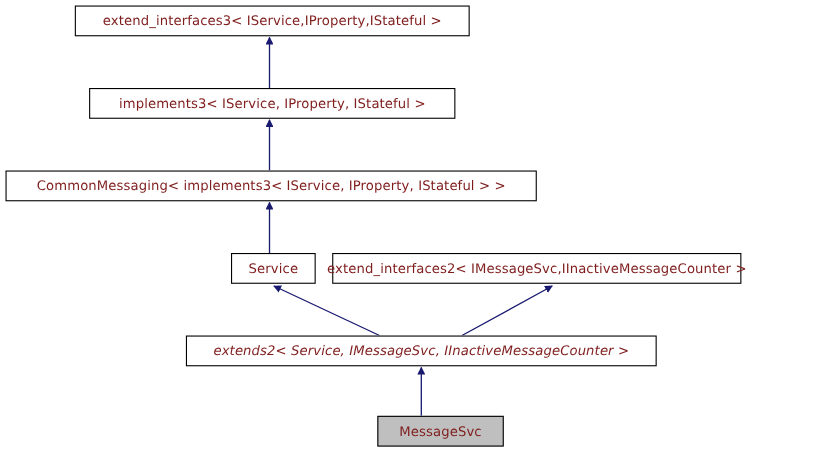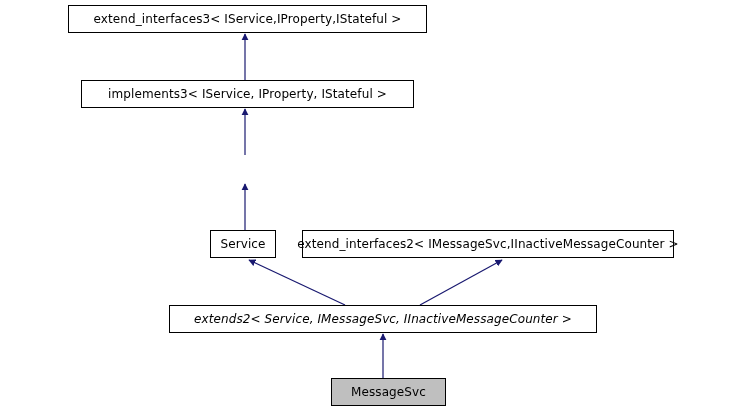--- a/index.html
+++ b/index.html
@@ -23,32 +23,33 @@
     top: 0;
     width: 739px;
     height: 411px;
     pointer-events: none;
   }
   .node {
     position: absolute;
     box-sizing: border-box;
     border: 1px solid #000000;
     background: #ffffff;
-    color: #000000;
+    color: #7f1d1d;
     font-size: 12px;
     line-height: 1;
     display: flex;
     align-items: center;
     justify-content: center;
     white-space: nowrap;
     letter-spacing: 0.1px;
     z-index: 2;
   }
   .node.highlight {
     background: #bfbfbf;
+    margin-left: 12px;
   }
   .node-label {
     display: block;
     padding: 0 6px;
   }
 </style>
 </head>
 <body>
 
 <div id="diagram">
@@ -74,22 +75,25 @@
   </svg>
 
   <div class="node" style="left:68px; top:5px; width:359px; height:28px;">
     <span class="node-label">extend_interfaces3&lt; IService,IProperty,IStateful &gt;</span>
   </div>
 
   <div class="node" style="left:81px; top:80px; width:333px; height:28px;align-items:center;">
     <span class="node-label">implements3&lt; IService, IProperty, IStateful &gt;</span>
   </div>
 
+  <div class="node" style="left:5px; top:155px; width:483px; height:28px;">
+    <span class="node-label">CommonMessaging&lt; implements3&lt; IService, IProperty, IStateful &gt; &gt;</span>
+  </div>
 
-  <div class="node" style="left:210px; top:230px; width:66px; height:28px;">
+  <div class="node" style="left:210px; top:230px; width:77px; height:28px;">
     <span class="node-label">Service</span>
   </div>
 
   <div class="node" style="left:302px; top:230px; width:372px; height:28px;">
     <span class="node-label">extend_interfaces2&lt; IMessageSvc,IInactiveMessageCounter &gt;</span>
   </div>
 
   <div class="node" style="left:169px; top:305px; width:428px; height:28px;font-style:italic;">
     <span class="node-label">extends2&lt; Service, IMessageSvc, IInactiveMessageCounter &gt;</span>
   </div>

